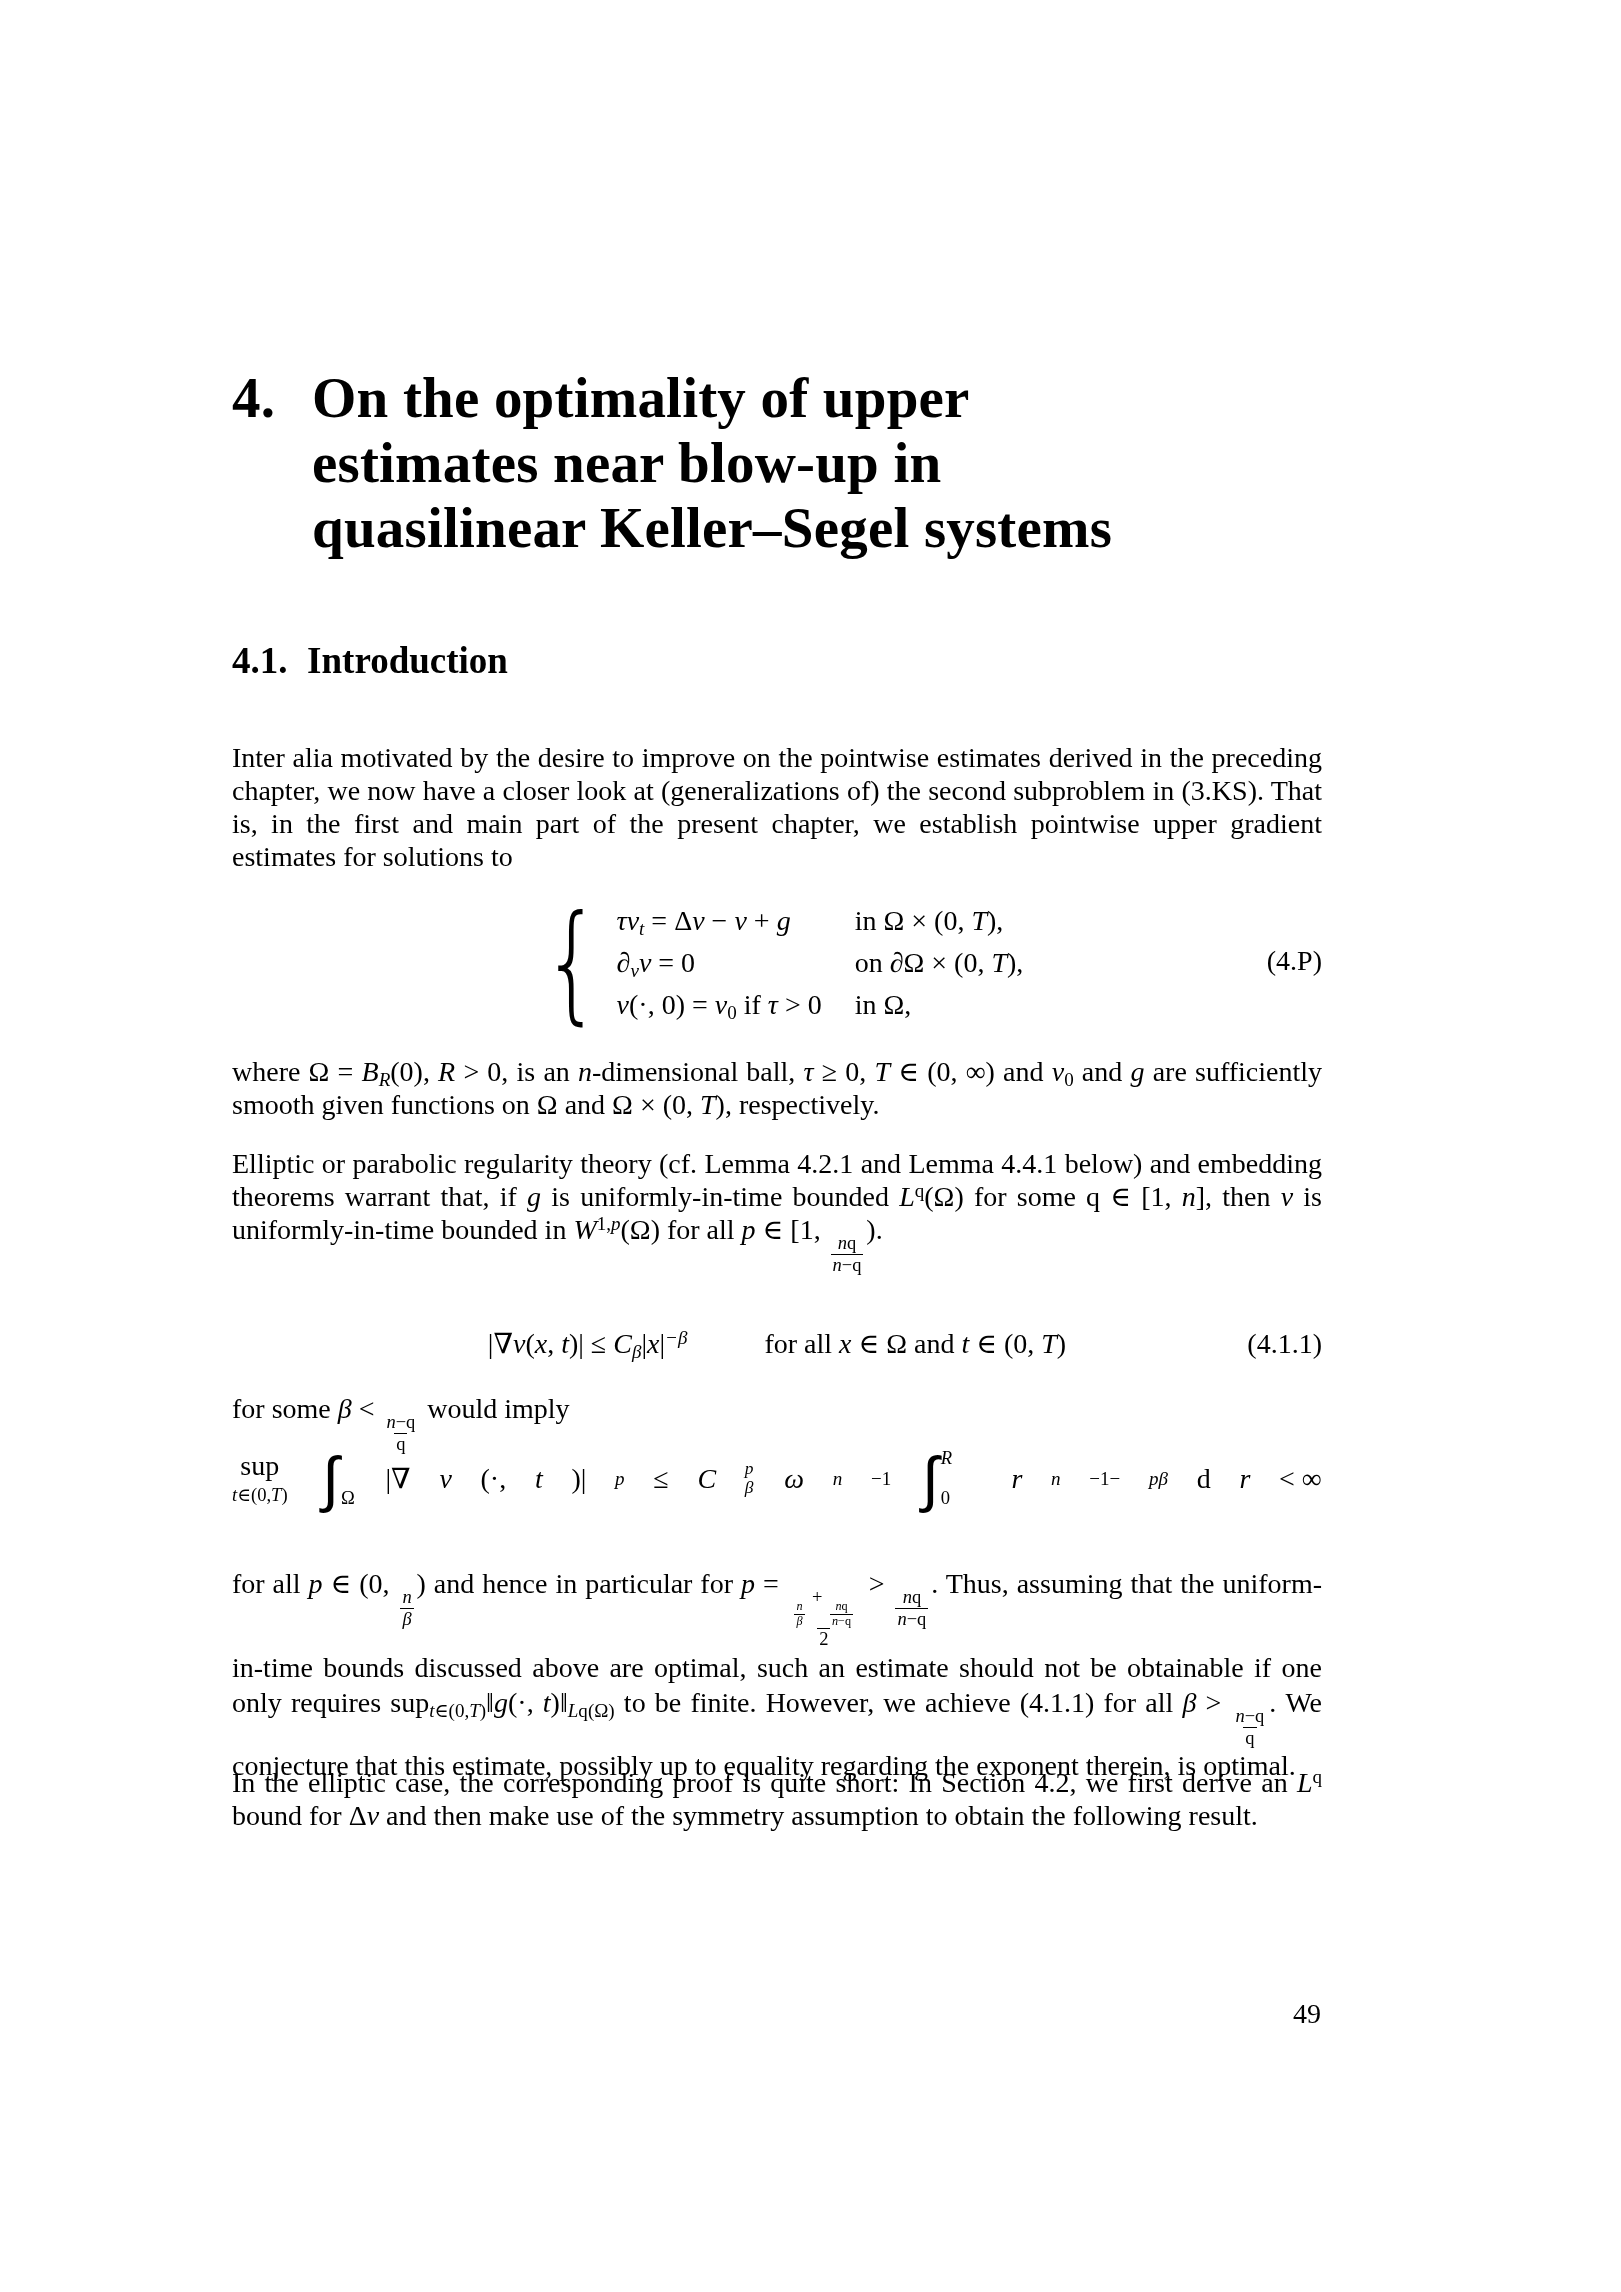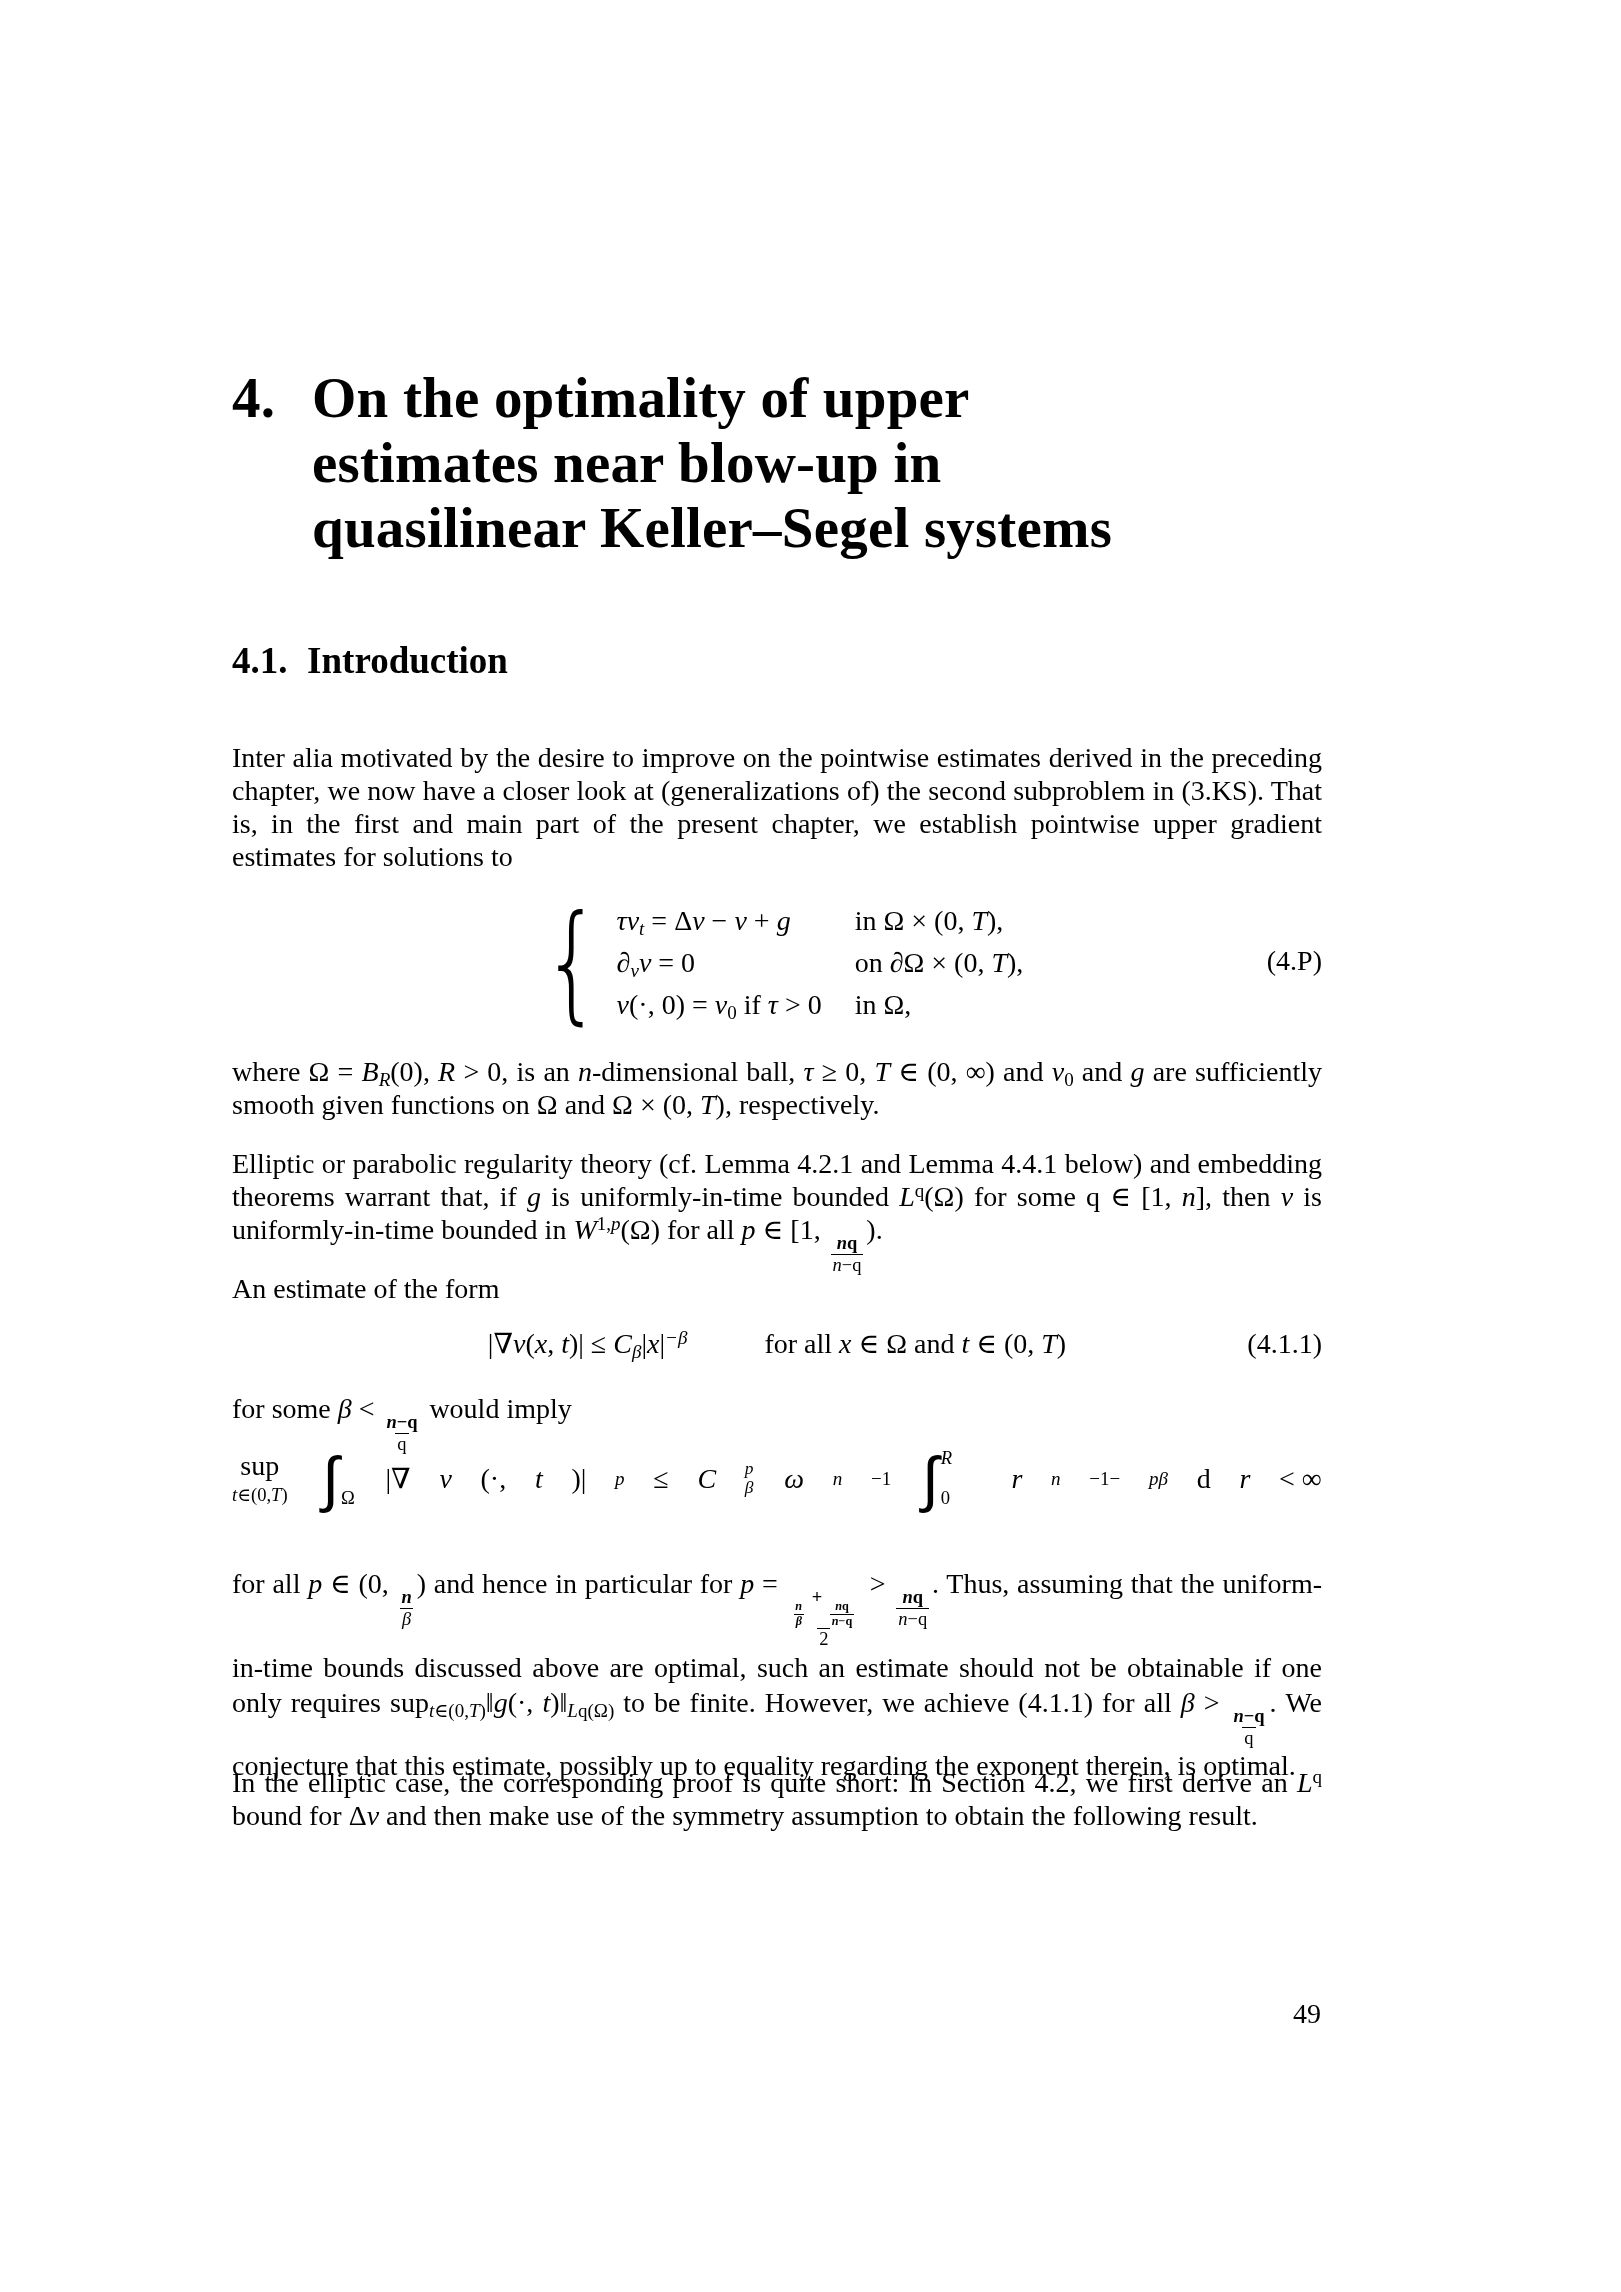--- a/index.html
+++ b/index.html
@@ -32,21 +32,21 @@
     position:absolute;left:232px;width:1090px;margin:0;
     font-size:28px;line-height:33px;text-align:justify;
   }
   .leadline{position:absolute;left:232px;width:1090px;margin:0;font-size:28px;line-height:33px;}
 
   .frac{
     display:inline-flex;flex-direction:column;align-items:center;
     vertical-align:-0.55em;font-size:0.66em;line-height:1.12;margin:0 2.9px;
   }
   .frac .den{border-top:1.4px solid #000;padding:0 2px;}
-  .frac .num{padding:0 2px;font-weight:bold;}
+  .frac .num{padding:0 2px;}
 
   .supsub{
     display:inline-flex;flex-direction:column;align-items:flex-start;
     font-size:0.62em;line-height:1.05;vertical-align:-0.5em;margin-right:2px;
   }
 
   .munder{display:inline-flex;flex-direction:column;align-items:center;line-height:1;margin-right:3.9px;}
   .munder-under{font-size:18.6px;margin-top:5.9px;}
 
   .integral{display:inline-flex;align-items:center;margin:0 2px;}
@@ -110,21 +110,20 @@
     <span class="eq-label lbl-4p">(4.P)</span>
   </div>
 
   <p class="para" style="top:1055px"><span>where Ω = </span><span class="it">B</span><sub class="it">R</sub><span>(0), </span><span class="it">R</span><span> &gt; 0, is an </span><span class="it">n</span><span>-dimensional ball, </span><span class="it">τ</span><span> ≥ 0, </span><span class="it">T</span><span> ∈ (0, ∞) and </span><span class="it">v</span><sub>0</sub><span> and </span><span class="it">g</span><span> are sufficiently smooth given functions on Ω and Ω × (0, </span><span class="it">T</span><span>), respectively.</span></p>
 
   <p class="para" style="top:1147px"><span>Elliptic or parabolic regularity theory (cf. Lemma 4.2.1 and Lemma 4.4.1 below) and embedding theorems warrant that, if </span><span class="it">g</span><span> is uniformly-in-time bounded </span><span class="it">L</span><sup>q</sup><span>(Ω) for some q ∈ [1, </span><span class="it">n</span><span>], then </span><span class="it">v</span><span> is uniformly-in-time bounded in </span><span class="it">W</span><sup>1,</sup><sup class="it">p</sup><span>(Ω) for all </span><span class="it">p</span><span> ∈ [1, </span><span class="frac">
         <span class="num"><span class="it">n</span><span>q</span></span>
         <span class="den"><span class="it">n</span><span>−q</span></span>
       </span><span>).</span></p>
 
-  <p class="leadline" style="top:1272px"><span>An estimate of the form</span></p>
 
   <div class="eq-block eq411">
     <span><span>|∇</span><span class="it">v</span><span>(</span><span class="it">x</span><span>, </span><span class="it">t</span><span>)| ≤ </span><span class="it">C</span><sub class="it">β</sub><span>|</span><span class="it">x</span><span>|</span><sup class="it">−β</sup></span>
     <span><span>for all </span><span class="it">x</span><span> ∈ Ω and </span><span class="it">t</span><span> ∈ (0, </span><span class="it">T</span><span>)</span></span>
     <span class="eq-label" style="top:0;">(4.1.1)</span>
   </div>
 
   <p class="leadline" style="top:1392px"><span>for some </span><span class="it">β</span><span> &lt; </span><span class="frac">
         <span class="num"><span class="it">n</span><span>−q</span></span>
         <span class="den"><span>q</span></span>

